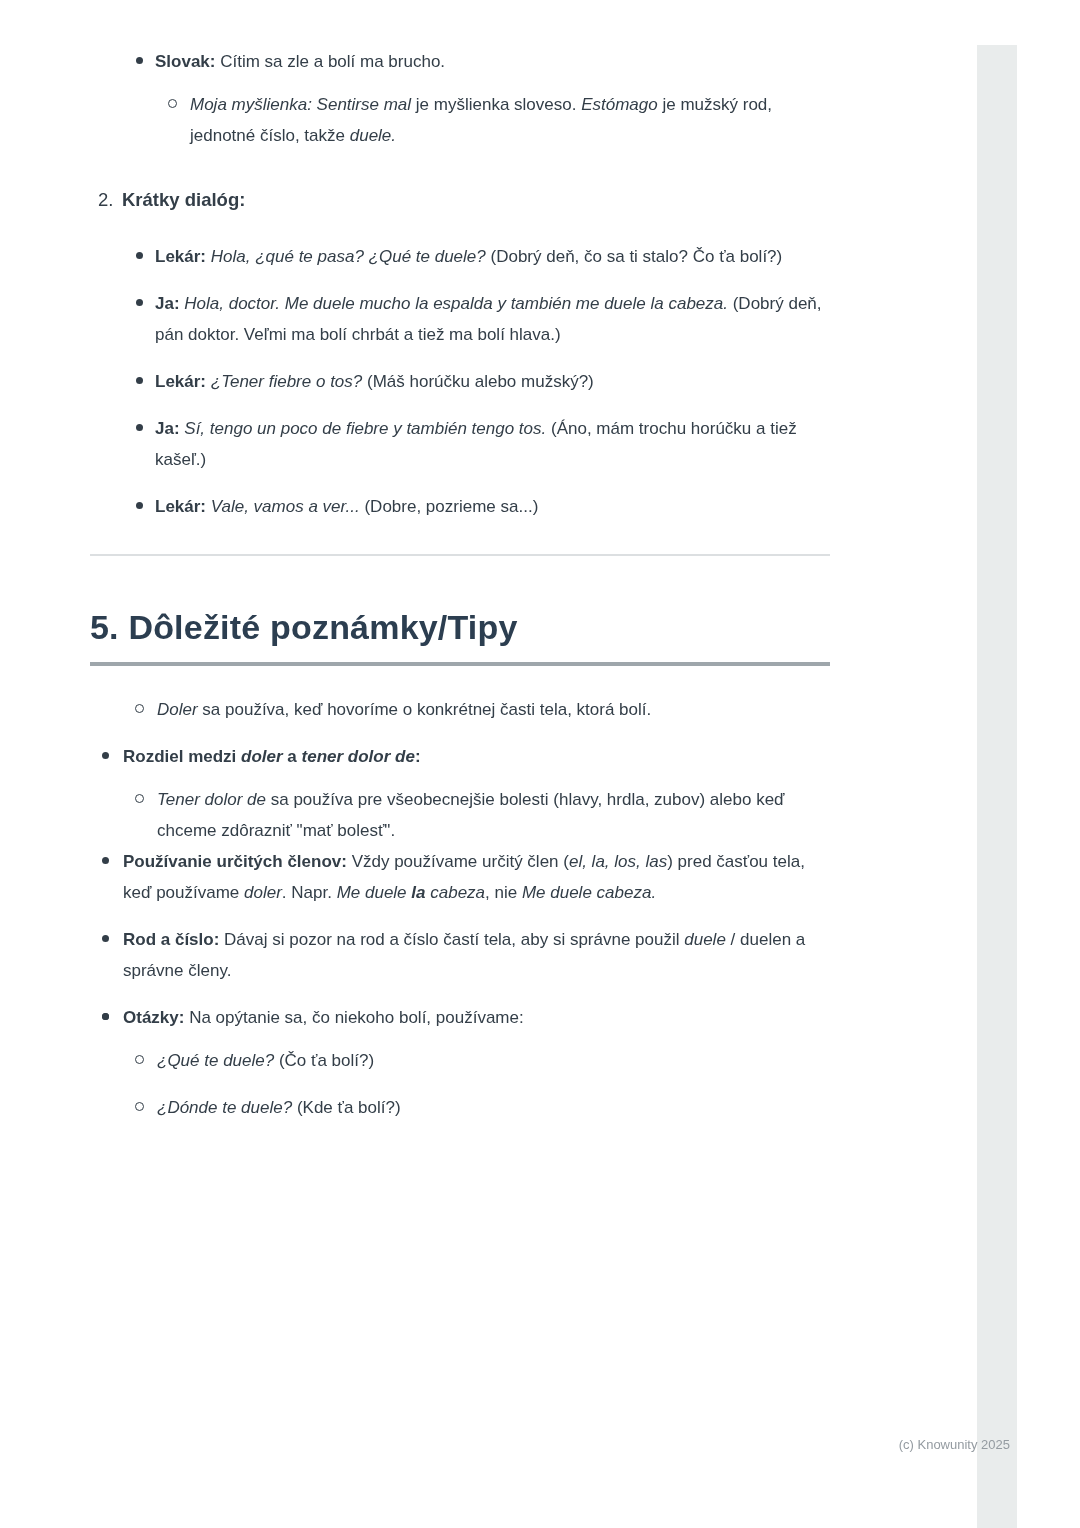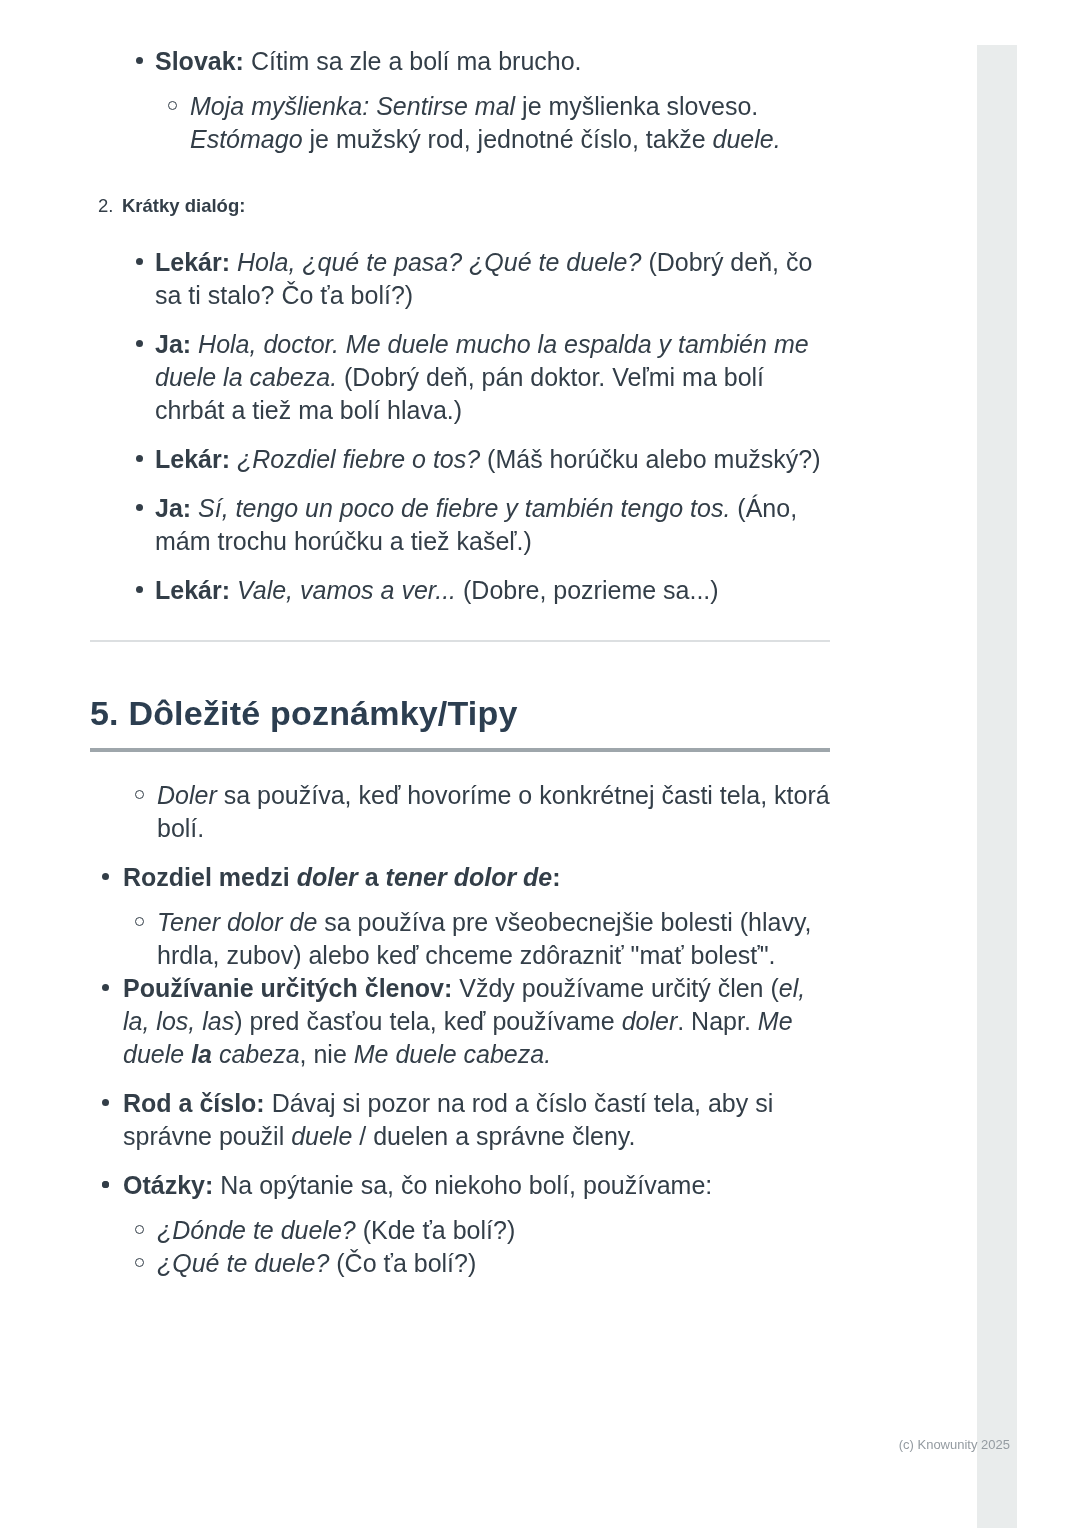--- a/index.html
+++ b/index.html
@@ -12,21 +12,21 @@
   }
   .scroll-track {
     position:absolute; left:977px; top:45px; width:40px; bottom:0;
     background:#e9ecec;
   }
   .content {
     position:absolute; left:90px; top:46px; width:740px;
   }
   ul.list { list-style:none; }
   .li { position:relative; font-size:18.5px; line-height:30px; }
-  .txt { font-size:25px; line-height:30px; }
+  .txt { font-size:17px; line-height:30px; }
 
   
   .ind-a { padding-left:65px; }
   .ind-b { padding-left:100px; }
   .ind-c { padding-left:33px; }
   .ind-d { padding-left:67px; }
 
   .marker { position:absolute; top:11px; display:block; }
   .ind-a > .marker { left:46px; }
   .ind-b > .marker { left:78px; }
@@ -99,21 +99,21 @@
       <li class="li ind-a mb-md">
         <span class="marker dot"></span>
         <span class="txt"><span style="font-weight: 700;">Lekár: </span><span style="font-style: italic;">Hola, ¿qué te pasa? ¿Qué te duele? </span><span>(Dobrý deň, čo sa ti stalo? Čo ťa bolí?)</span></span>
       </li>
       <li class="li ind-a mb-md">
         <span class="marker dot"></span>
         <span class="txt"><span style="font-weight: 700;">Ja: </span><span style="font-style: italic;">Hola, doctor. Me duele mucho la espalda y también me duele la cabeza.</span><span> (Dobrý deň, pán doktor. Veľmi ma bolí chrbát a tiež ma bolí hlava.)</span></span>
       </li>
       <li class="li ind-a mb-md">
         <span class="marker dot"></span>
-        <span class="txt"><span style="font-weight: 700;">Lekár: </span><span style="font-style: italic;">¿Rozdiel fiebre o tos? </span><span>(Máš horúčku alebo mužský?)</span></span>
+        <span class="txt"><span style="font-weight: 700;">Lekár: </span><span style="font-style: italic;">¿Tener fiebre o tos? </span><span>(Máš horúčku alebo mužský?)</span></span>
       </li>
       <li class="li ind-a mb-md">
         <span class="marker dot"></span>
         <span class="txt"><span style="font-weight: 700;">Ja: </span><span style="font-style: italic;">Sí, tengo un poco de fiebre y también tengo tos.</span><span> (Áno, mám trochu horúčku a tiež kašeľ.)</span></span>
       </li>
       <li class="li ind-a">
         <span class="marker dot"></span>
         <span class="txt"><span style="font-weight: 700;">Lekár: </span><span style="font-style: italic;">Vale, vamos a ver... </span><span>(Dobre, pozrieme sa...)</span></span>
       </li>
     </ul>
@@ -147,27 +147,27 @@
         <span class="marker dot"></span>
         <span class="txt"><span style="font-weight: 700;">Rod a číslo: </span><span>Dávaj si pozor na rod a číslo častí tela, aby si správne použil </span><span style="font-style: italic;">duele</span><span> / </span><span style="">duelen</span><span> a správne členy.</span></span>
       </li>
       <li class="li ind-c mb-md">
         <span class="marker dot"></span>
       </li>
       <li class="li ind-c mb-sm">
         <span class="marker dot"></span>
         <span class="txt"><span style="font-weight: 700;">Otázky: </span><span>Na opýtanie sa, čo niekoho bolí, používame:</span></span>
       </li>
+      <li class="li ind-d mb-md">
+        <span class="marker circle"></span>
+        <span class="txt"><span style="font-style: italic;">¿Qué te duele? </span><span>(Čo ťa bolí?)</span></span>
+      </li>
       <li class="li ind-d">
         <span class="marker circle"></span>
         <span class="txt"><span style="font-style: italic;">¿Dónde te duele? </span><span>(Kde ťa bolí?)</span></span>
-      </li>
-      <li class="li ind-d mb-md">
-        <span class="marker circle"></span>
-        <span class="txt"><span style="font-style: italic;">¿Qué te duele? </span><span>(Čo ťa bolí?)</span></span>
       </li>
     </ul>
 
   </div>
 
   <div class="copyright">(c) Knowunity 2025</div>
 
 </div>
 
 </body></html>

